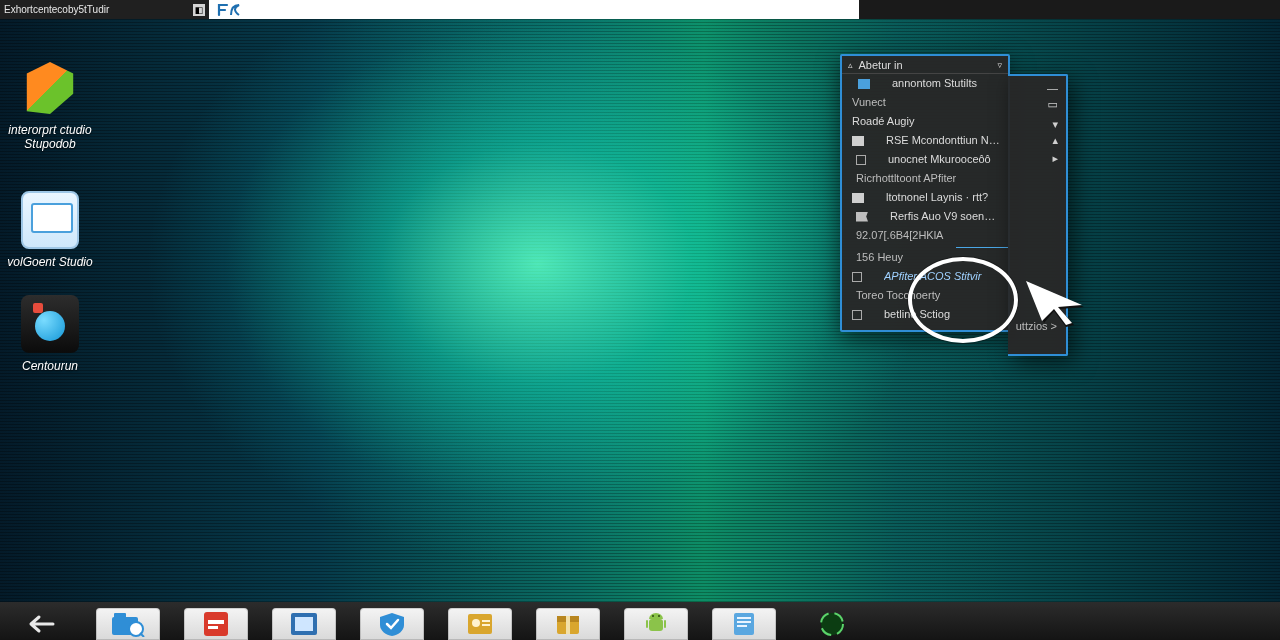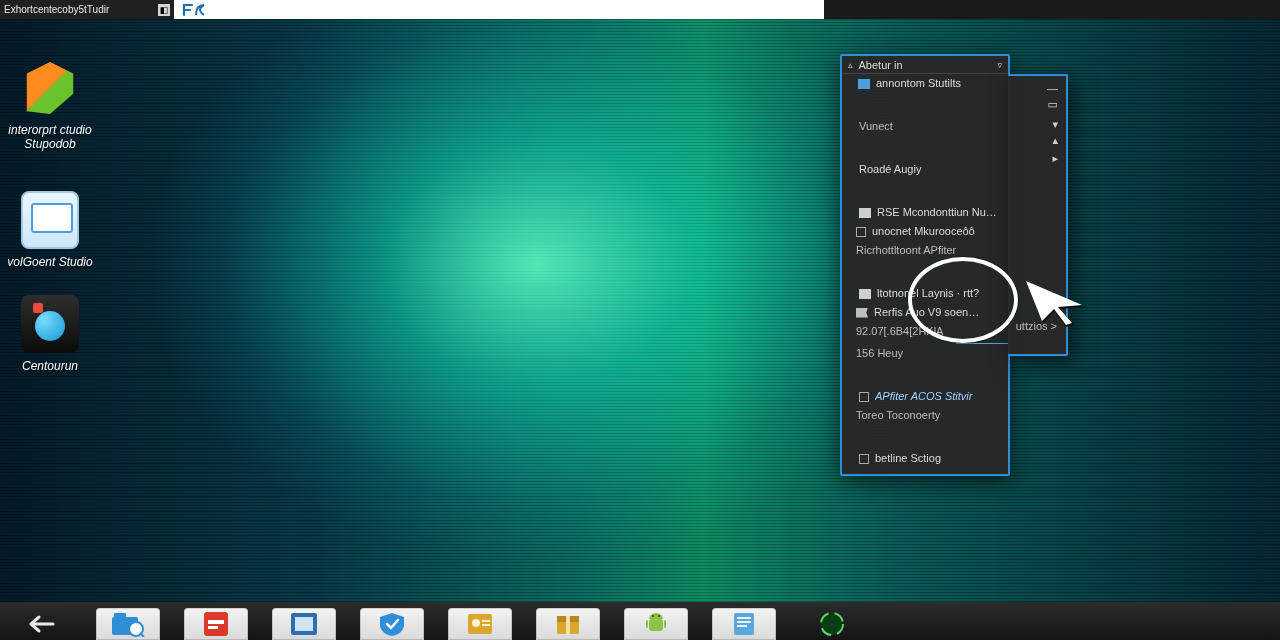--- a/index.html
+++ b/index.html
@@ -4,21 +4,21 @@
 <style>
   * { margin: 0; padding: 0; box-sizing: border-box; font-family: "Segoe UI", Arial, sans-serif; }
   html, body { width: 1280px; height: 640px; overflow: hidden; }
 
   
   .topbar {
     position: absolute; left: 0; top: 0; width: 1280px; height: 19px;
     background: #2a2a2a; display: flex; align-items: stretch;
   }
   .topbar-title-zone {
-    width: 174px; display: flex; align-items: center; justify-content: space-between;
+    width: 209px; display: flex; align-items: center; justify-content: space-between;
     padding: 0 4px; background: #202020; color: #e8e8e8; font-size: 10px;
   }
   .topbar-title-zone .sq {
     width: 12px; height: 12px; background: #d4d4d4; display: flex;
     align-items: center; justify-content: center; color: #000; font-size: 9px;
   }
   .topbar-white {
     flex: 0 0 650px; background: #fff; display: flex; align-items: center; padding-left: 8px;
   }
   .topbar-white svg { display: block; }
@@ -99,22 +99,22 @@
     background: rgba(40,40,40,.96); border: 2px solid #2f8ed6; border-left: none;
     box-shadow: 6px 6px 22px rgba(0,0,0,.6); border-radius: 0 2px 2px 0;
   }
   .panel-ext .ei { position: absolute; right: 8px; color: #cfcfcf; font-size: 11px; }
 
   .phdr {
     display: flex; align-items: center; height: 18px; padding: 0 6px;
     border-bottom: 1px solid #444; gap: 6px;
   }
   .phdr .chev { font-size: 9px; }
-  .pr { display: flex; align-items: center; gap: 6px; padding: 3px 6px 3px 16px; line-height: 13px; }
-  .pr.t1 { padding-left: 17px; margin-top: 24px; }
+  .pr { display: flex; align-items: center; gap: 22px; padding: 3px 6px 3px 16px; line-height: 13px; }
+  .pr.t1 { padding-left: 10px; }
   .pr.t2 { padding-left: 14px; }
   .pr .ic { width: 12px; height: 10px; flex: 0 0 12px; display: inline-block; }
   .pr .tx { white-space: nowrap; overflow: hidden; text-overflow: ellipsis; flex: 1; }
   .pr.mut { color: #bdbdbd; }
   .pr.hl .tx { color: #9fd1ff; }
   .chkbox { width: 10px; height: 10px; border: 1px solid #aaa; display: inline-block; flex: 0 0 10px; }
 
   .divline { height: 1px; background: linear-gradient(90deg, transparent 0 40%, #4aa7e6 40% 100%); margin: 2px 0 0 80px; }
 
   

